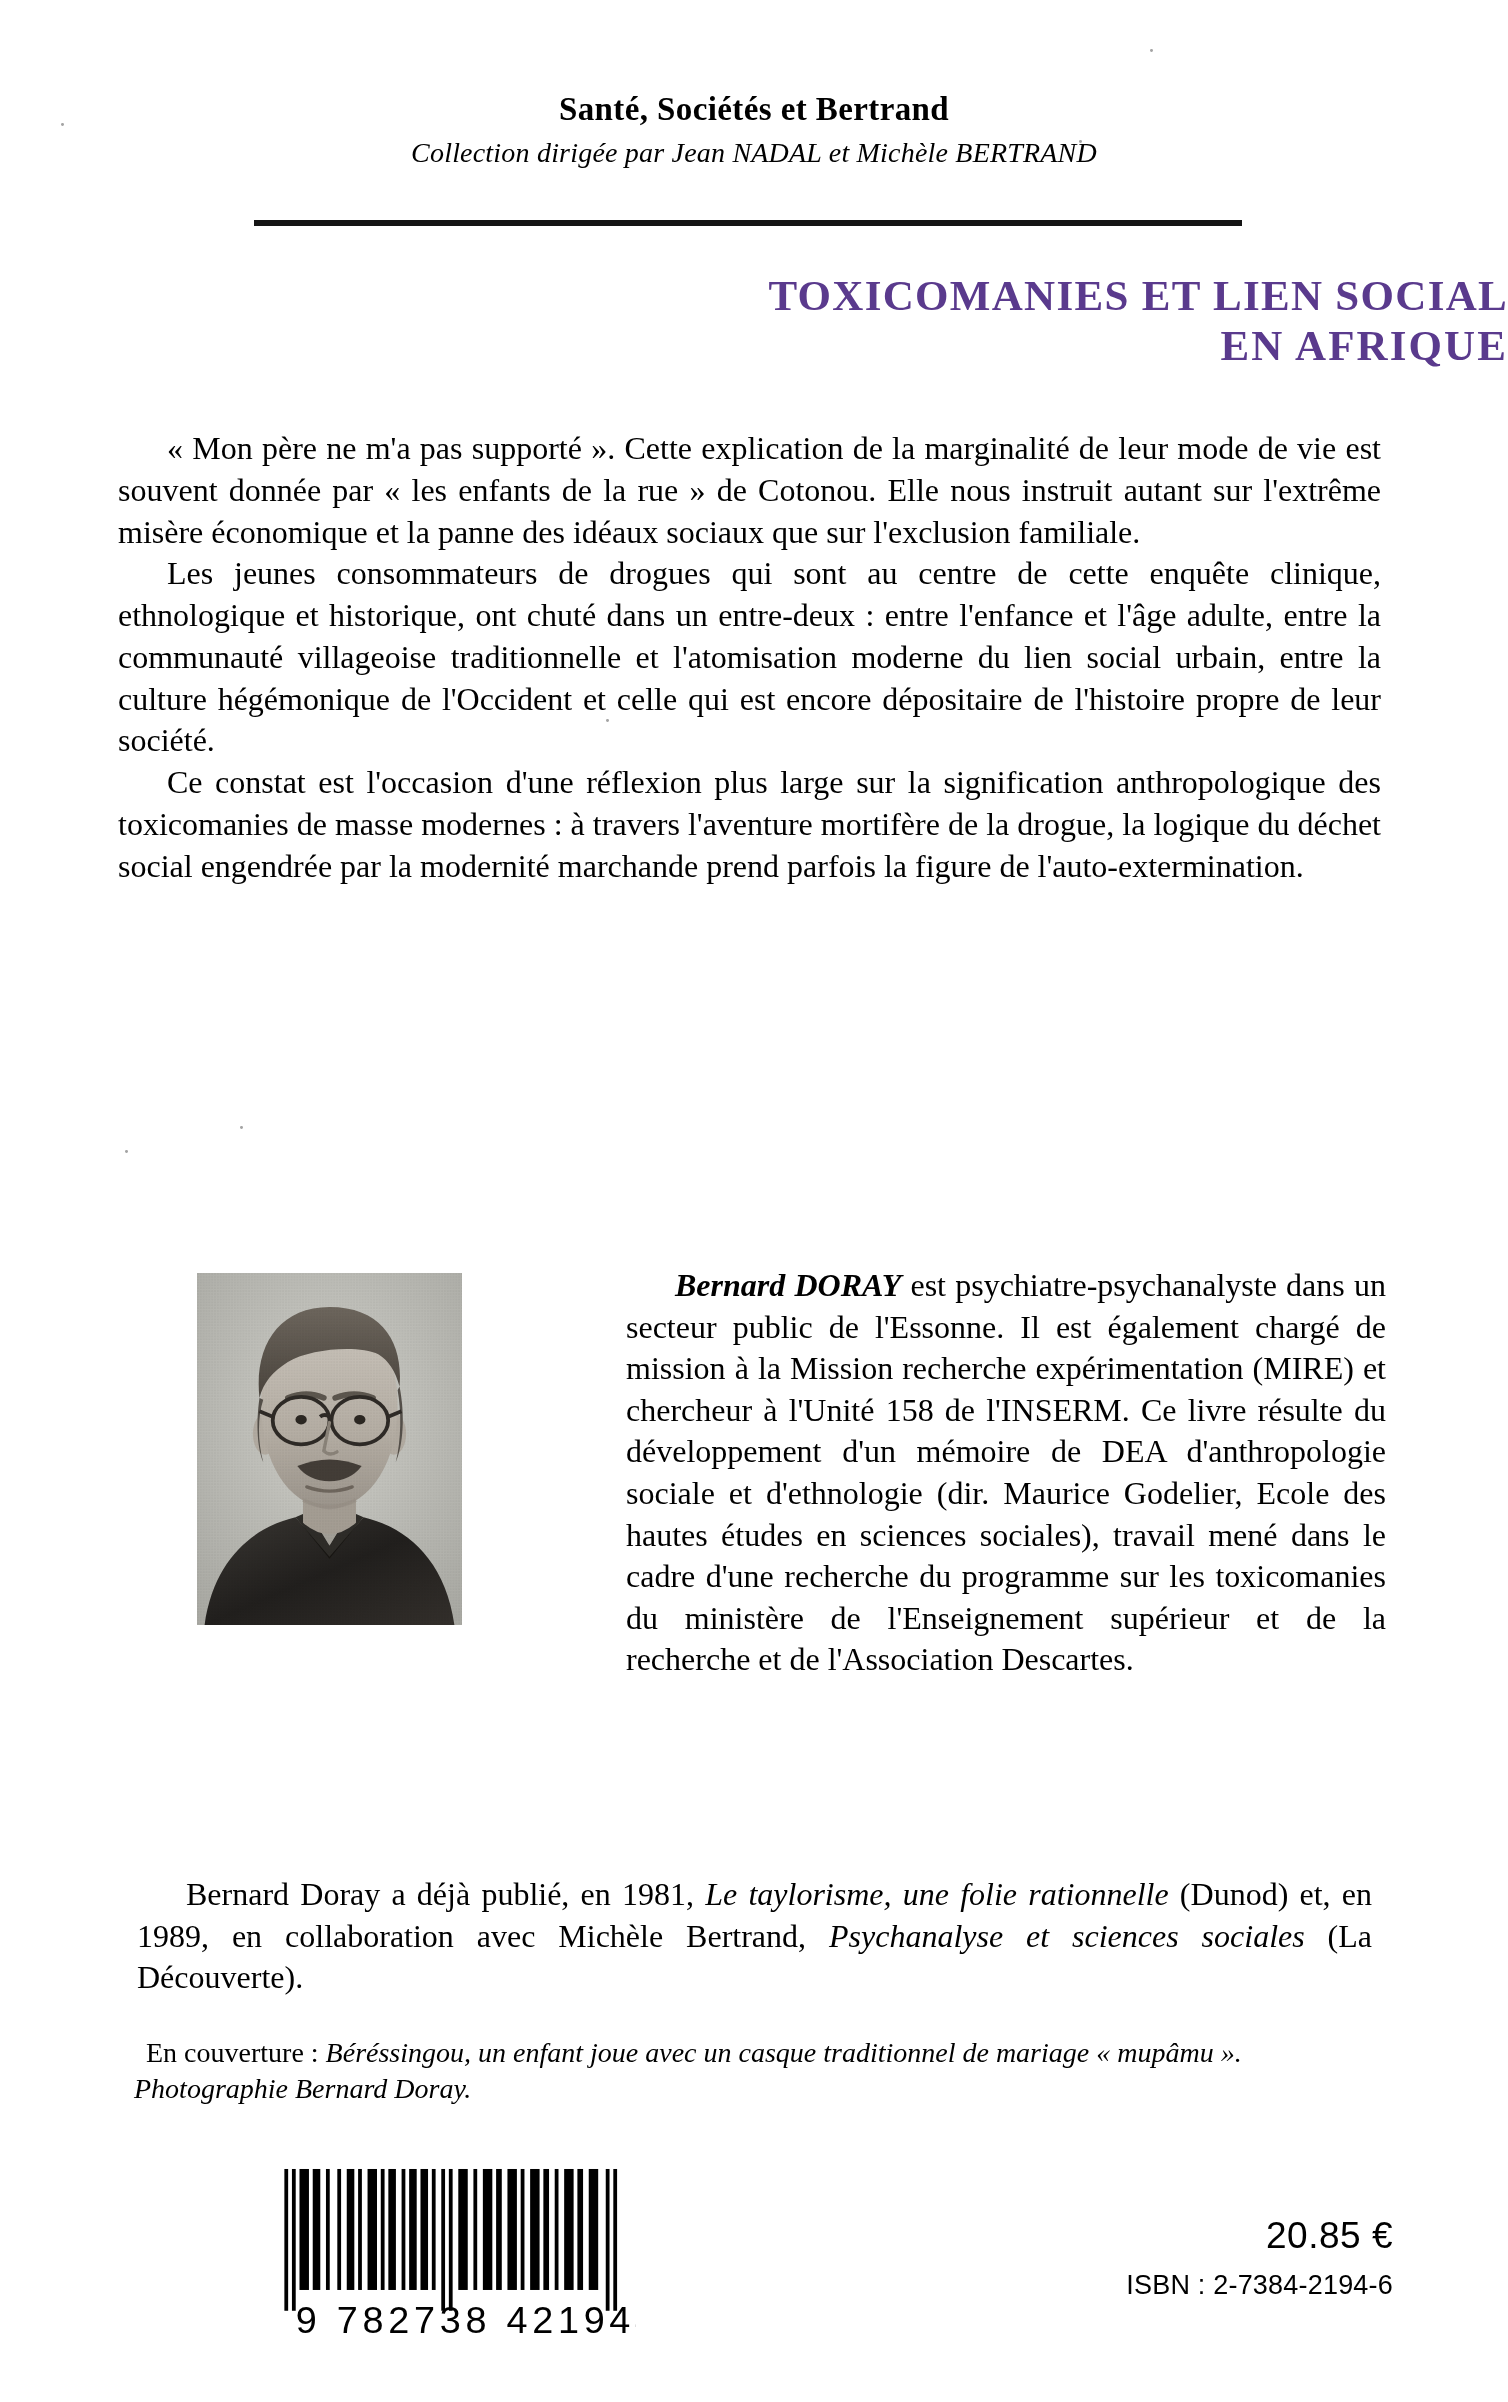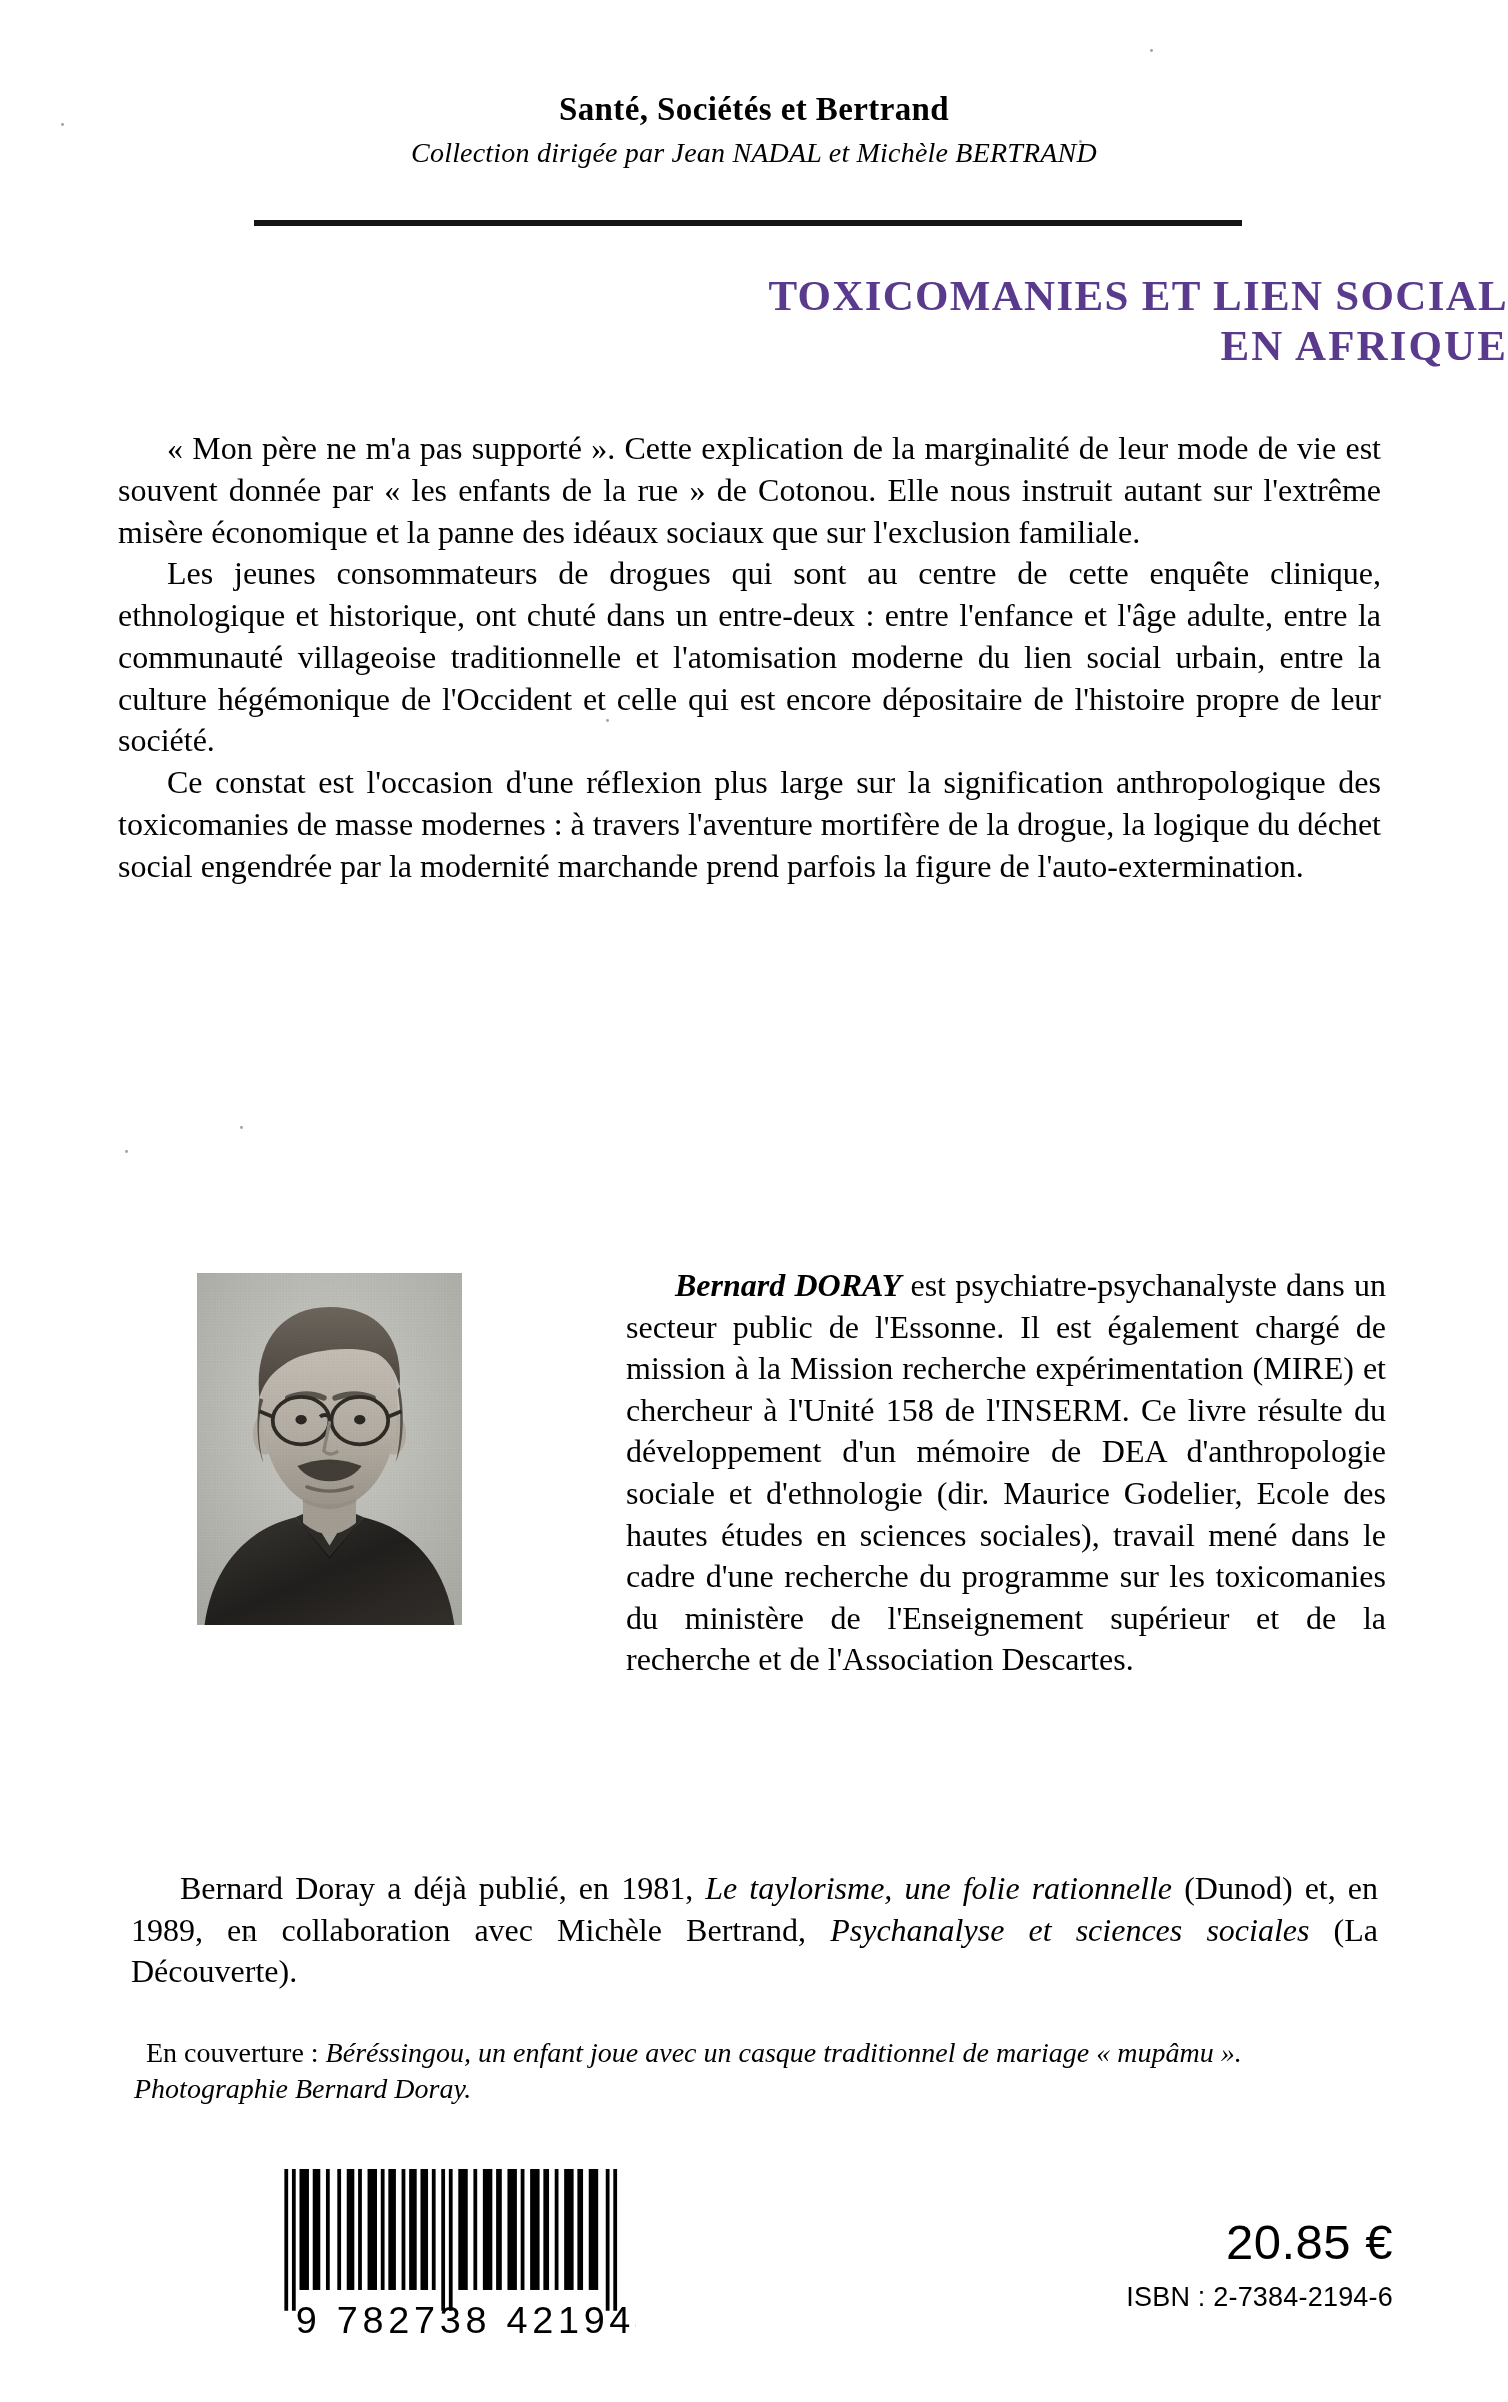--- a/index.html
+++ b/index.html
@@ -125,21 +125,21 @@
   .prev-pubs {
     position: absolute;
     left: 123px;
     width: 1263px;
     top: 1860px;
     font-size: 32px;
     line-height: 1.3;
     text-align: justify;
     text-justify: inter-word;
   }
-  .prev-pubs p { margin: 8px; text-indent: 49px; }
+  .prev-pubs p { margin: 14px; text-indent: 49px; }
   .prev-pubs i { font-style: italic; }
 
   
   .cover-credit {
     position: absolute;
     left: 134px;
     width: 1249px;
     top: 2035px;
     font-size: 28px;
     line-height: 1.28;
@@ -157,21 +157,21 @@
   .barcode-wrap svg { display: block; }
 
   .price-block {
     position: absolute;
     right: 115px;
     top: 2217px;
     text-align: right;
     font-family: "Liberation Sans", "DejaVu Sans", sans-serif;
   }
   .price {
-    font-size: 49px;
+    font-size: 37px;
     letter-spacing: 0.5px;
     line-height: 1.05;
   }
   .isbn {
     font-size: 27px;
     margin-top: 14px;
     letter-spacing: 0.2px;
   }
 
   

